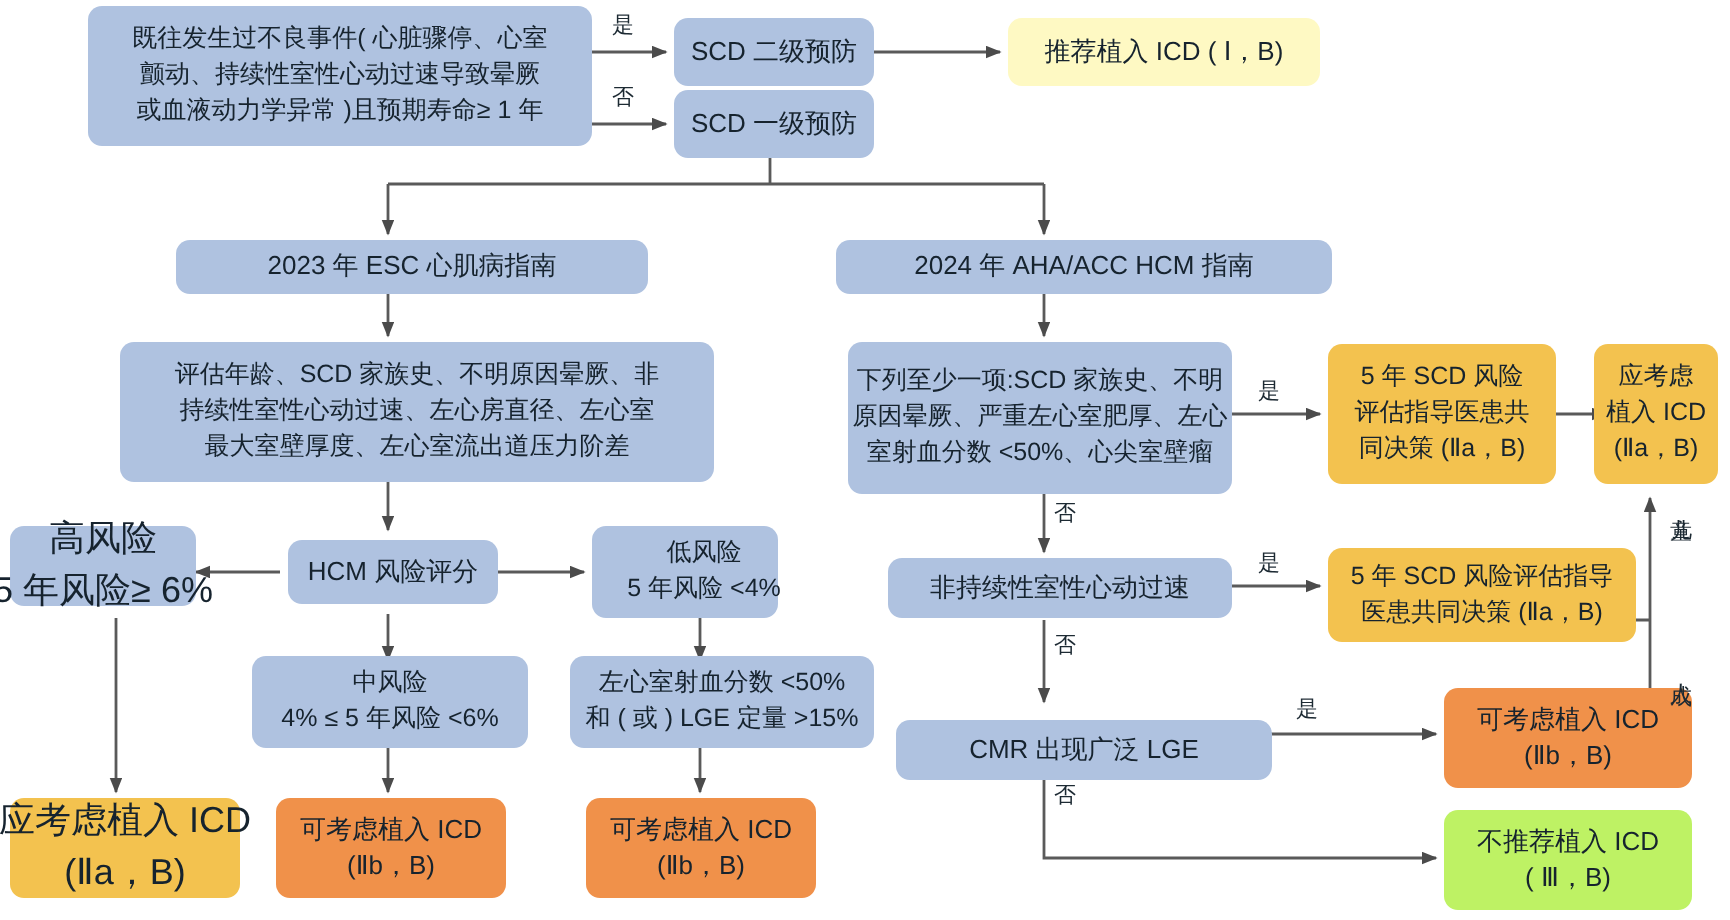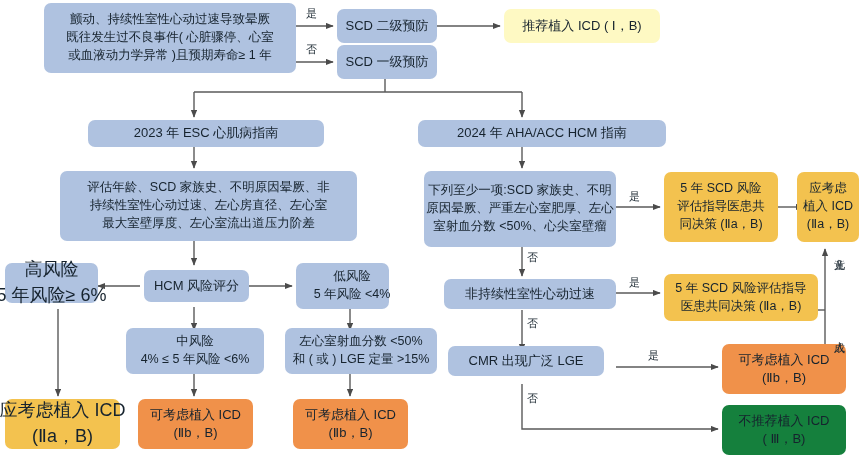--- a/index.html
+++ b/index.html
@@ -10,21 +10,21 @@
     position:absolute;box-sizing:border-box;border-radius:7px;
     display:flex;flex-direction:column;align-items:center;justify-content:center;
     text-align:center;color:#16232e;line-height:1.42;
     padding:3px 6px;
   }
   .node .ln{display:block;white-space:nowrap;}
   .blue{background:#afc2e0;}
   .green{background:#fef9c3;}
   .amber{background:#f3c24f;}
   .orange{background:#f0914a;}
-  .red{background:#15803d;}
+  .red{background:#bef264;}
   .lbl{
     position:absolute;color:#1d2a33;white-space:nowrap;
     font-size:11px;line-height:1.05;
   }
   .lbl.vert{writing-mode:vertical-rl;text-orientation:upright;letter-spacing:0px;}
 </style>
 </head>
 <body>
 
 <div id="stage">
@@ -88,22 +88,22 @@
     <g stroke="#5a5a5a" stroke-width="1.4" fill="none">
 
       <path d="M385,78 L385,92"></path>
       <path d="M194,92 L522,92"></path>
 
       <path d="M800,310 L825,310"></path>
     </g>
   </svg>
 
   <div class="node blue" style="left:44px;top:3px;width:252px;height:70px;font-size:12.5px;">
+    <span class="ln">既往发生过不良事件( 心脏骤停、心室</span>
     <span class="ln">颤动、持续性室性心动过速导致晕厥</span>
-    <span class="ln">既往发生过不良事件( 心脏骤停、心室</span>
     <span class="ln">或血液动力学异常 )且预期寿命≥ 1 年</span>
   </div>
 
   <div class="node blue" style="left:337px;top:9px;width:100px;height:34px;font-size:13px;">
     <span class="ln">SCD 二级预防</span>
   </div>
 
   <div class="node green" style="left:504px;top:9px;width:156px;height:34px;font-size:13px;">
     <span class="ln">推荐植入 ICD ( Ⅰ，B)</span>
   </div>
@@ -170,21 +170,21 @@
 
   <div class="node blue" style="left:444px;top:279px;width:172px;height:30px;font-size:13px;">
     <span class="ln">非持续性室性心动过速</span>
   </div>
 
   <div class="node amber" style="left:664px;top:274px;width:154px;height:47px;font-size:12.5px;">
     <span class="ln">5 年 SCD 风险评估指导</span>
     <span class="ln">医患共同决策 (Ⅱa，B)</span>
   </div>
 
-  <div class="node blue" style="left:448px;top:346px;width:156px;height:30px;font-size:13px;text-align:right;">
+  <div class="node blue" style="left:448px;top:360px;width:188px;height:30px;font-size:13px;text-align:right;">
     <span class="ln">CMR 出现广泛 LGE</span>
   </div>
 
   <div class="node amber" style="left:5px;top:399px;width:115px;height:50px;font-size:18px;">
     <span class="ln">应考虑植入 ICD</span>
     <span class="ln">(Ⅱa，B)</span>
   </div>
 
   <div class="node orange" style="left:138px;top:399px;width:115px;height:50px;font-size:13px;">
     <span class="ln">可考虑植入 ICD</span>

